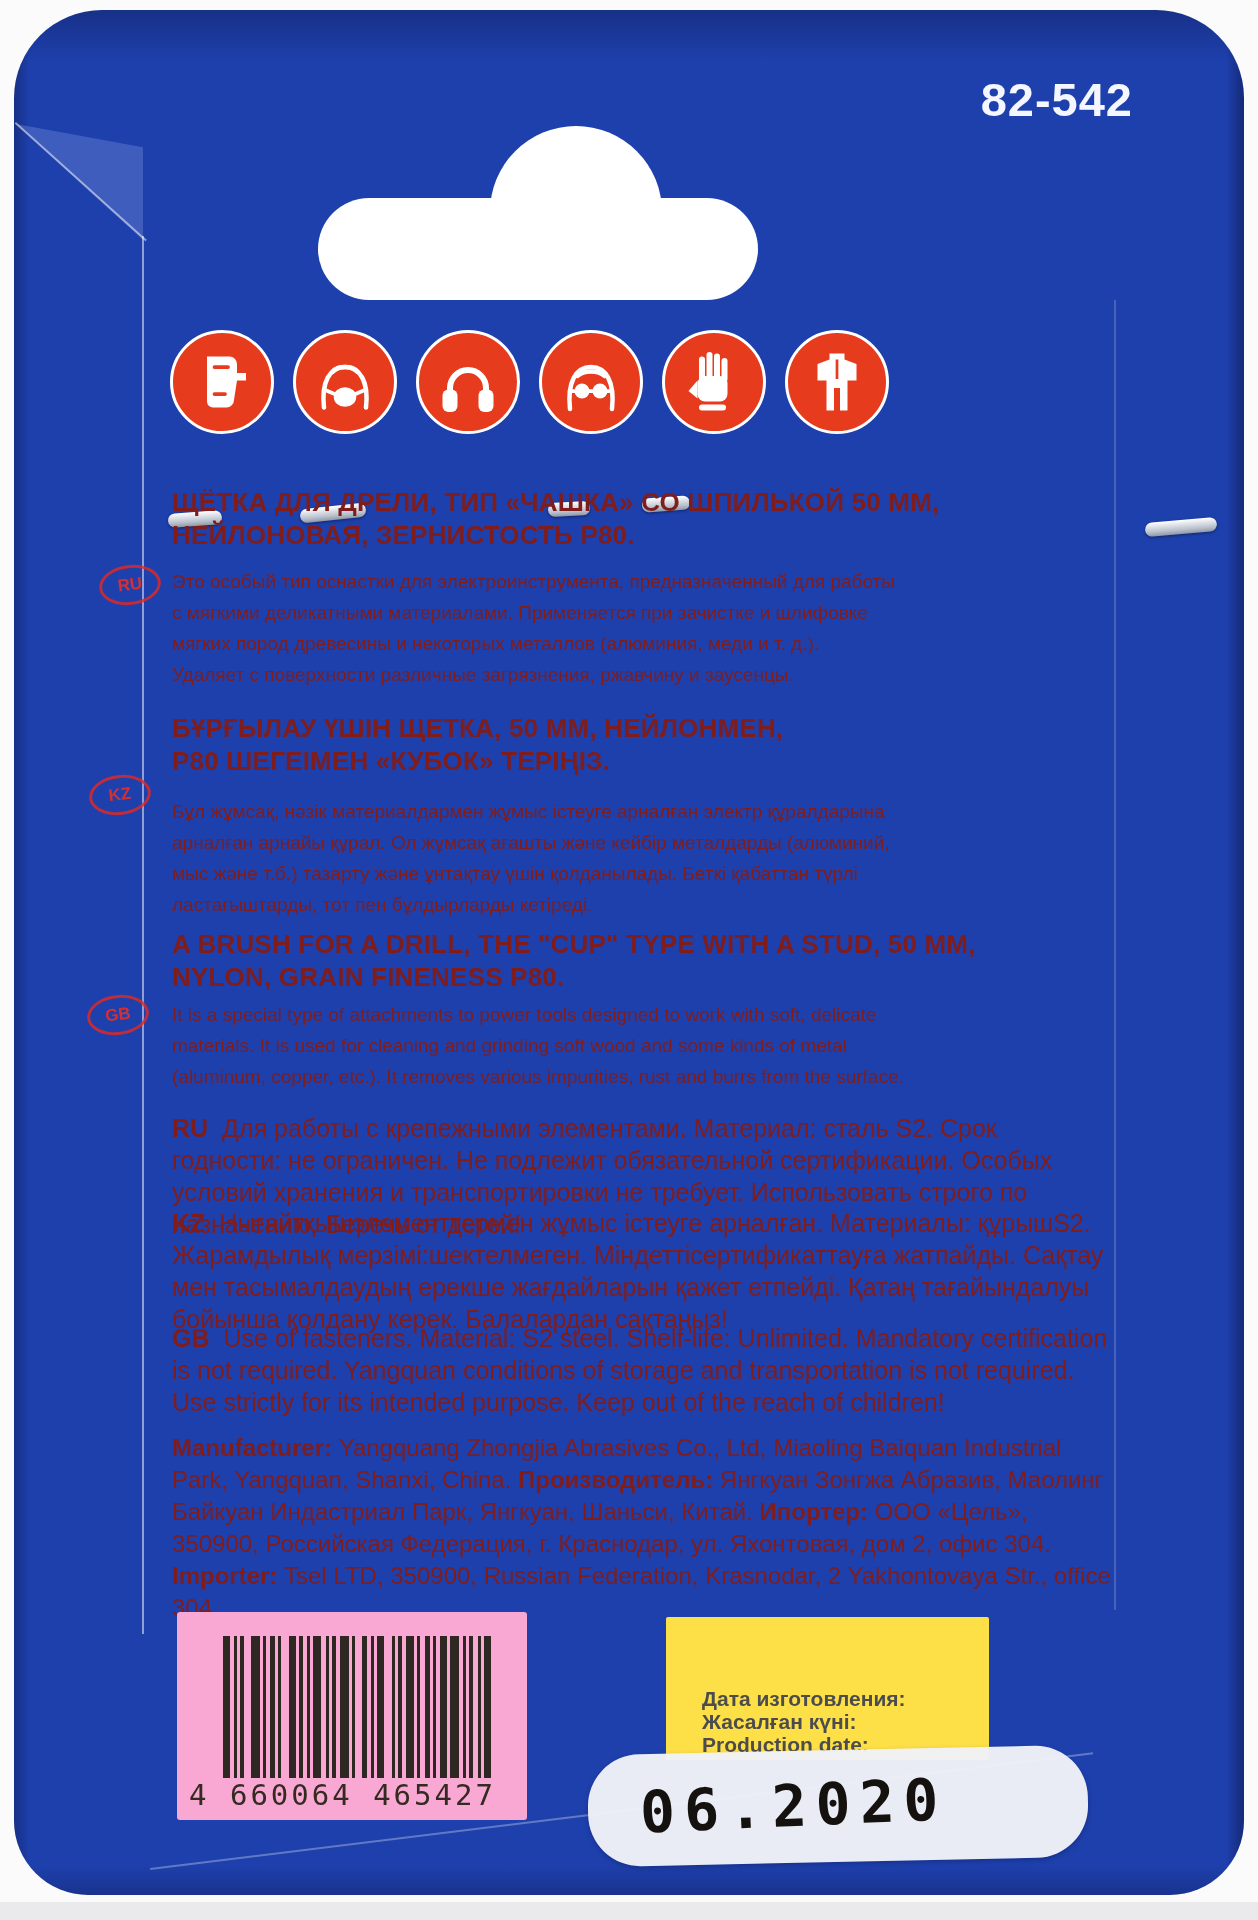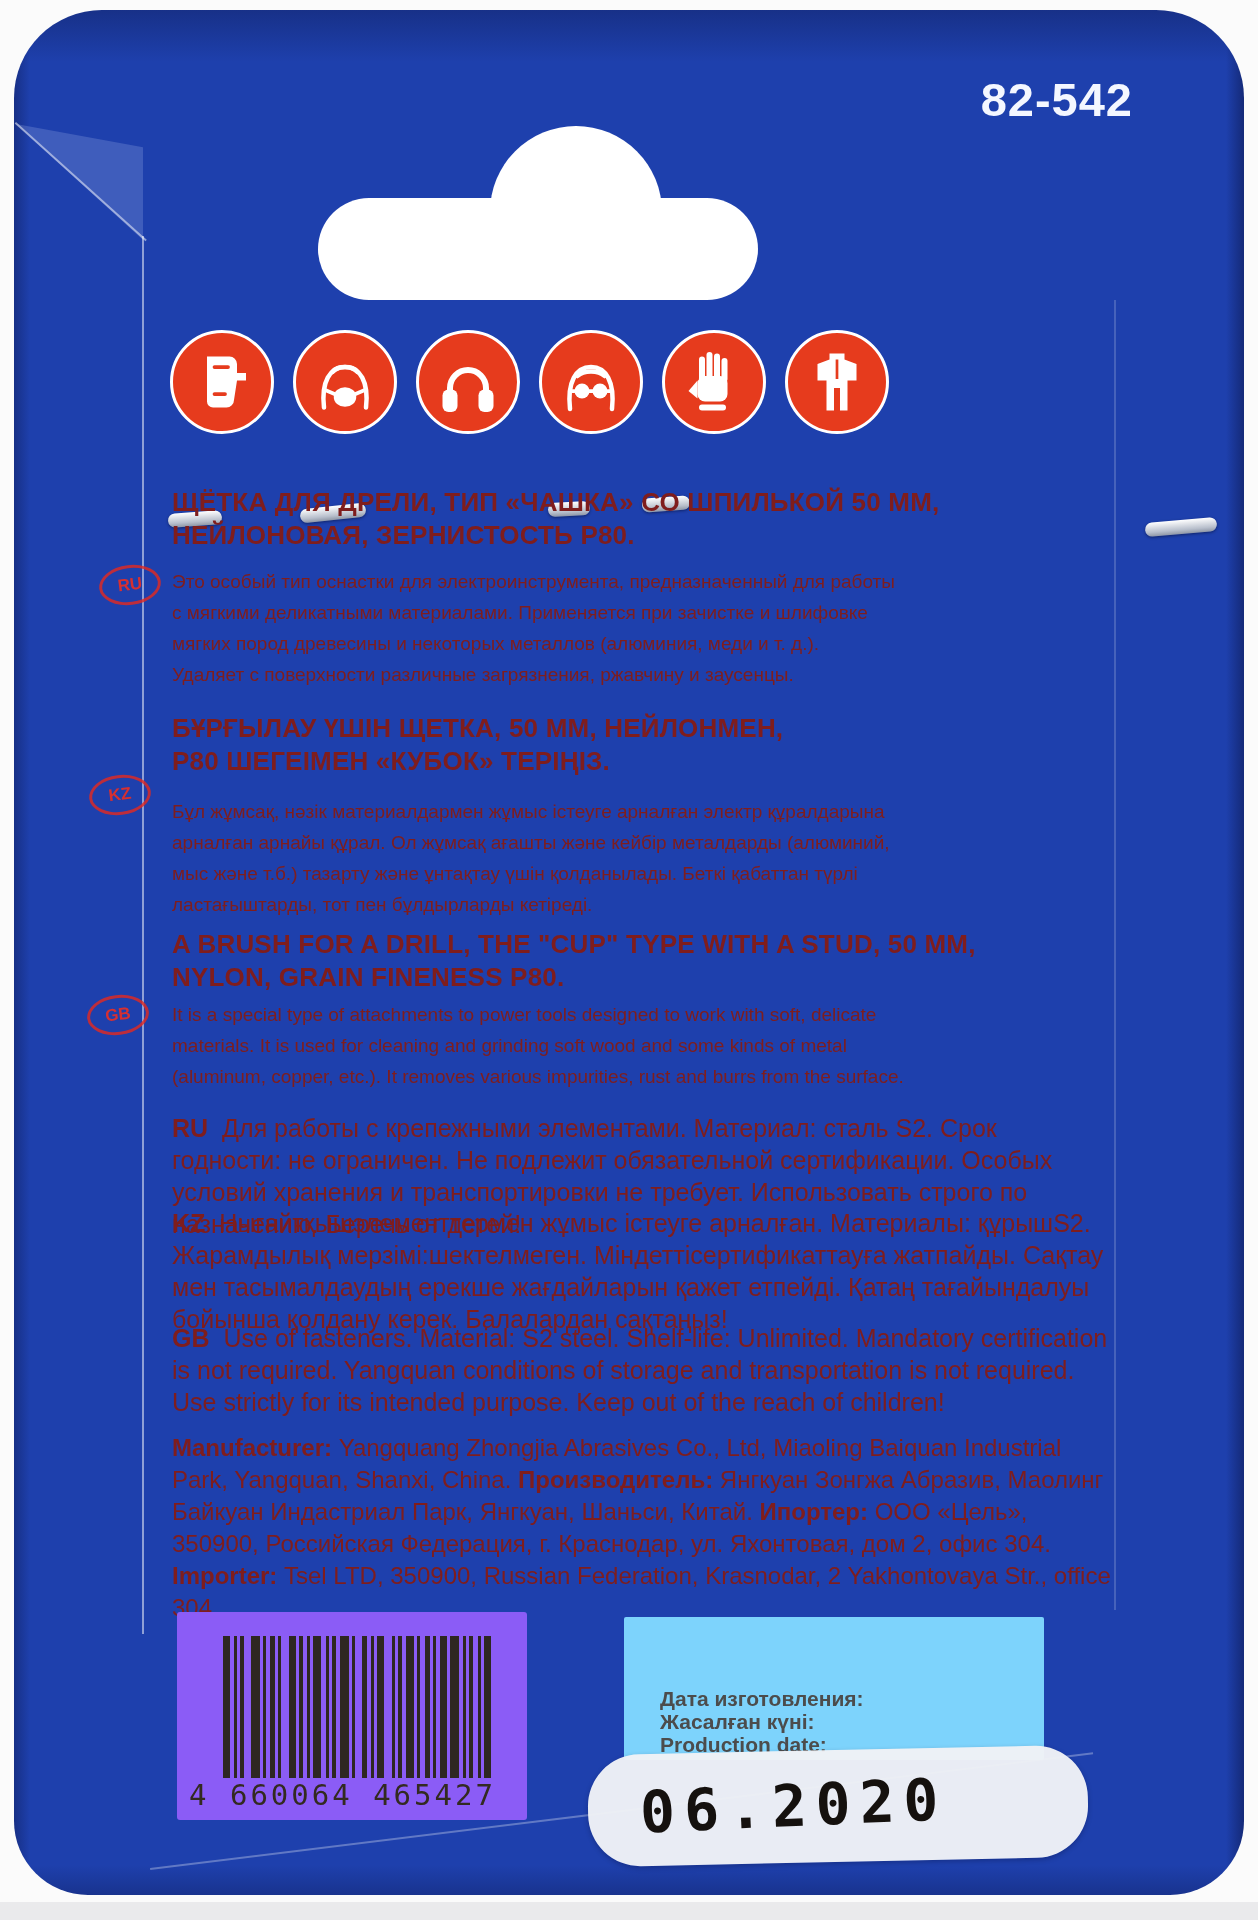--- a/index.html
+++ b/index.html
@@ -52,27 +52,27 @@
   .h-ru{top:486px;} .p-ru{top:566px;}
   .h-kz{top:712px;} .p-kz{top:796px;}
   .h-gb{top:928px;} .p-gb{top:999px;}
   .usage{font-size:25px;line-height:32px;}
   .u-ru{top:1112px;} .u-kz{top:1207px;} .u-gb{top:1322px;}
   .utag{font-weight:bold;margin-right:14px;}
   .manu{top:1432px;font-size:24px;line-height:32px;}
   .manu b{font-weight:bold;}
 
   
-  .bclabel{position:absolute;left:177px;top:1612px;width:350px;height:208px;background:#8b5cf6;border-radius:3px;}
+  .bclabel{position:absolute;left:177px;top:1612px;width:350px;height:208px;background:#f9a8d4;border-radius:3px;}
   .bars{position:absolute;left:46px;top:24px;width:268px;height:142px;display:flex;align-items:stretch;overflow:hidden;}
   .bar{background:#2e2722;height:100%;flex:0 0 auto;}
   .bc-digits{position:absolute;left:12px;bottom:8px;width:330px;color:#332a20;font-size:29px;letter-spacing:3px;font-family:"DejaVu Sans Mono",monospace;}
 
   
-  .datebox{position:absolute;left:624px;top:1617px;width:420px;height:143px;background:#7dd3fc;border-radius:2px;}
+  .datebox{position:absolute;left:666px;top:1617px;width:323px;height:143px;background:#fde047;border-radius:2px;}
   .datebox .lines{position:absolute;left:36px;top:70px;color:#4c4c4c;font-size:21px;line-height:23px;font-weight:bold;white-space:pre-line;}
   .sticker{position:absolute;left:588px;top:1750px;width:500px;height:112px;background:rgba(240,242,246,.97);border-radius:52px;transform:rotate(-1.2deg);box-shadow:0 2px 5px rgba(0,0,30,.25);}
   .stampdate{position:absolute;left:640px;top:1772px;color:#15110e;font-size:58px;font-weight:bold;letter-spacing:9px;font-family:"DejaVu Sans Mono",monospace;transform:rotate(-2.5deg);}
 
   .floor{position:absolute;left:0;top:1902px;width:1258px;height:18px;background:#eaeaec;}
 </style>
 </head>
 <body>
 
 <div class="photo">

